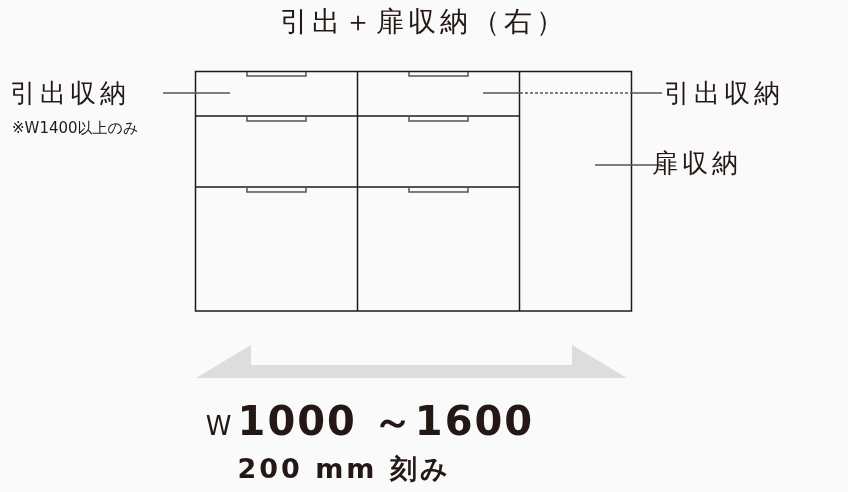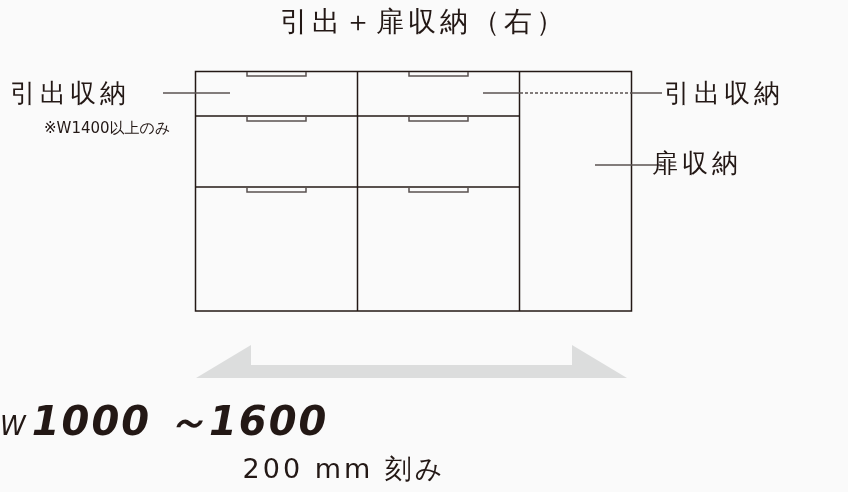--- a/index.html
+++ b/index.html
@@ -10,29 +10,29 @@
       font-family: "DejaVu Sans", sans-serif;
       color: #231815;
     }
     .abs { position: absolute; }
     .title {
       left: 0; top: 2px; width: 848px; text-align: center;
       font-size: 28px; letter-spacing: 4px; font-weight: 300;
       line-height: 40px;
     }
     .label-big { font-size: 26px; letter-spacing: 4px; line-height: 38px; white-space: nowrap; }
-    .label-note { font-size: 15px; line-height: 18px; white-space: nowrap; margin-left: 32px; }
+    .label-note { font-size: 15px; line-height: 18px; white-space: nowrap; }
     .dim-main {
-      left: 0; top: 396px; width: 740px; 
-      font-size: 40px; font-weight: bold; letter-spacing: 2px; line-height: 50px; font-style: italic;
+      left: 0; top: 396px; width: 740px; text-align: center;
+      font-size: 40px; font-weight: bold; letter-spacing: 2px; line-height: 50px;
     }
     .dim-main .w { font-size: 26px; font-weight: normal; margin-right: 4px; }
     .dim-sub {
       left: 0; top: 450px; width: 688px; text-align: center;
-      font-size: 27px; letter-spacing: 3px; line-height: 38px; font-weight: 400;
+      font-size: 27px; letter-spacing: 3px; line-height: 38px; font-weight: 700;
     }
     svg { position: absolute; left: 0; top: 0; }
   </style>
 </head>
 <body>
 
 <div class="abs title">引出＋扉収納（右）</div>
 
 <svg width="848" height="492">
 

